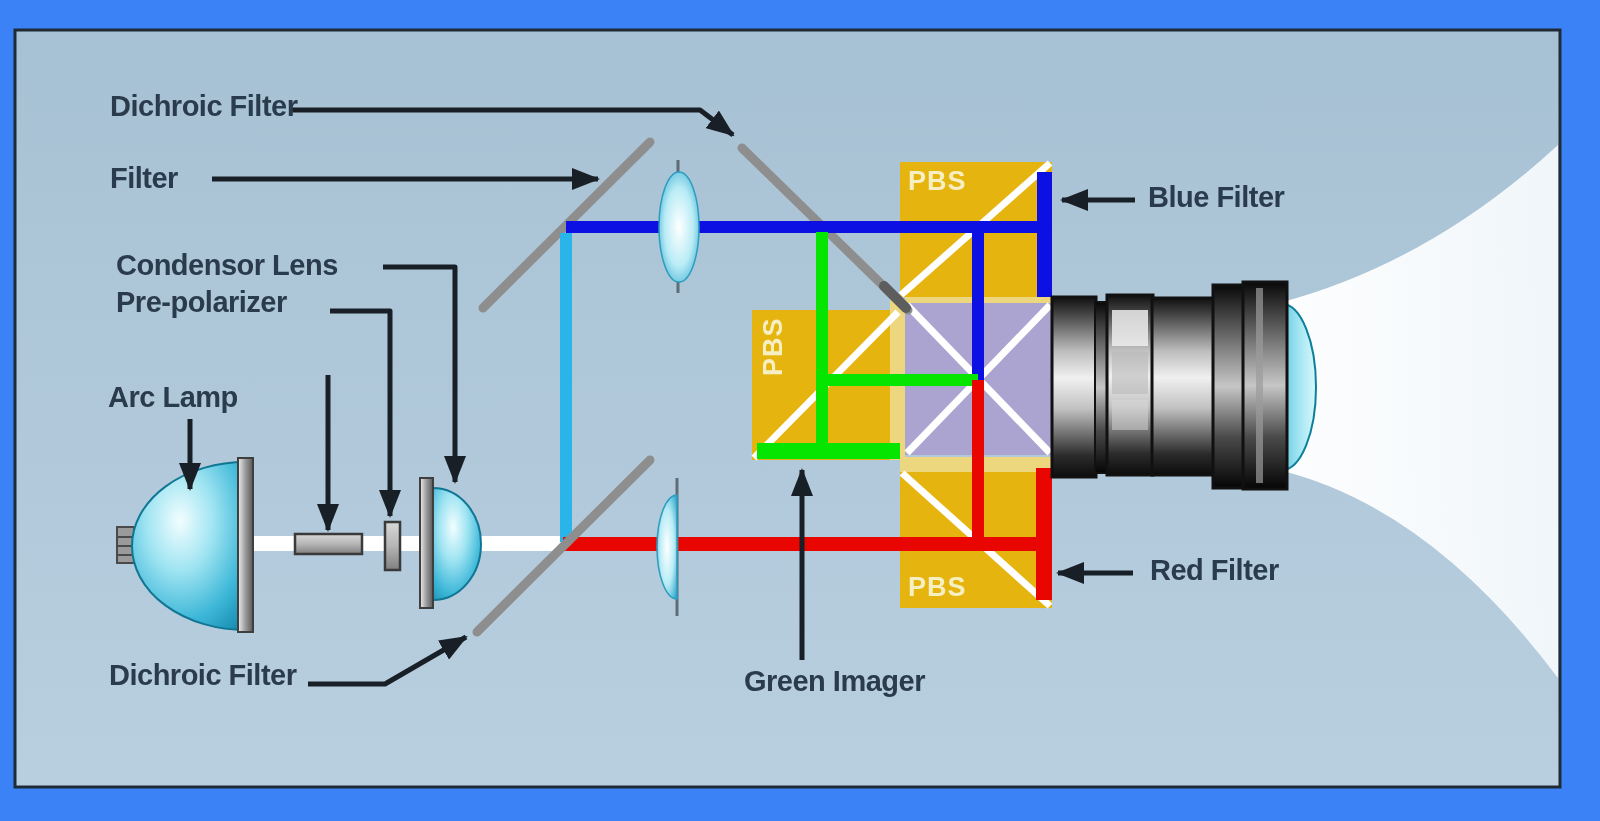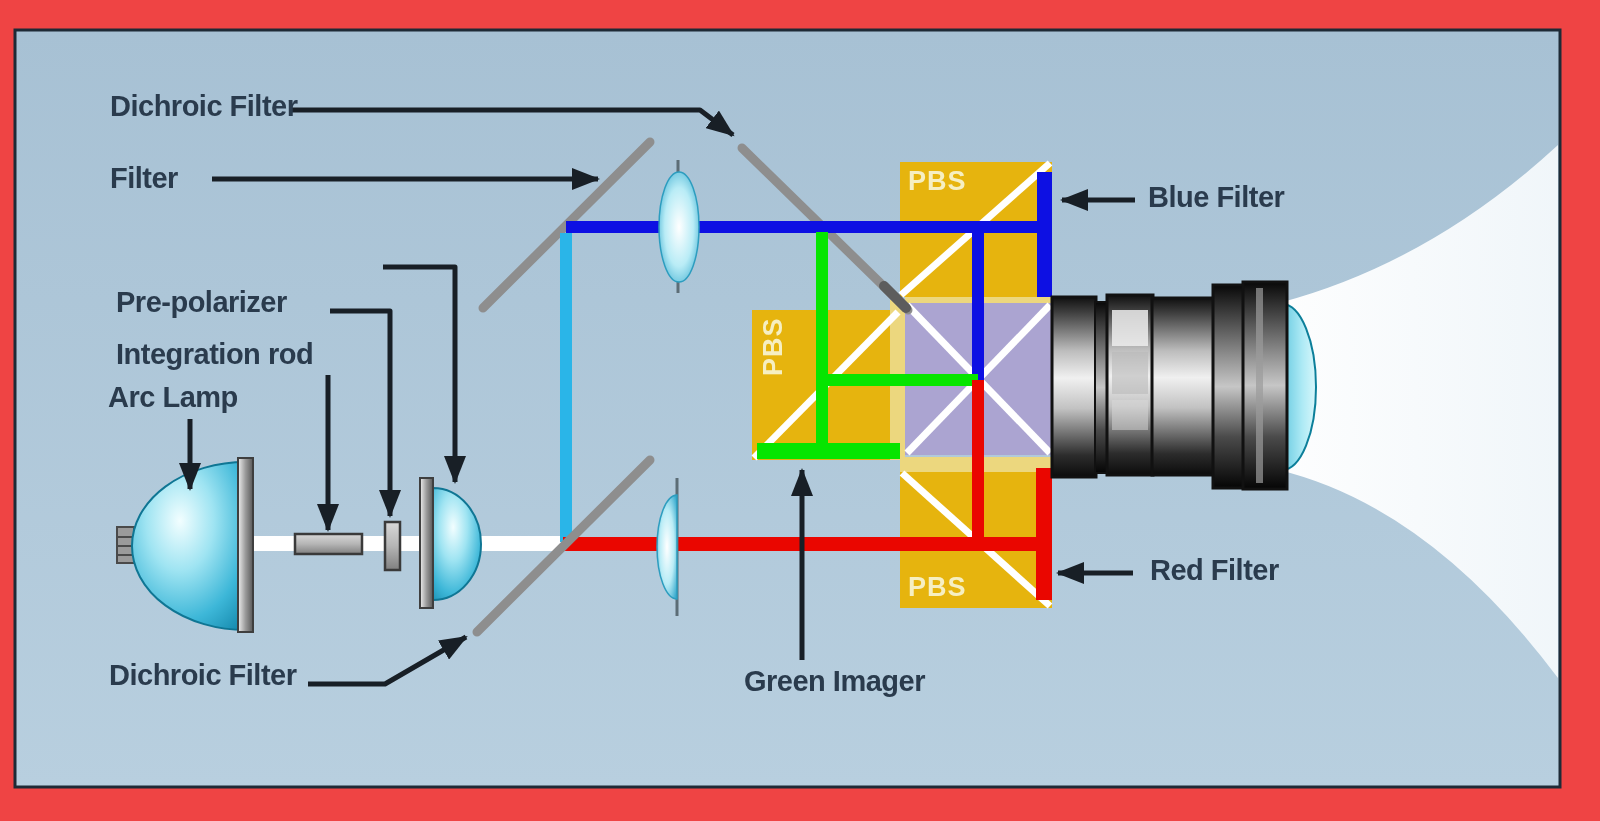--- a/index.html
+++ b/index.html
@@ -1,16 +1,16 @@
 <!DOCTYPE html>
 <html><head>
 <meta charset="utf-8">
 <style>
   html,body{margin:0;padding:0;background:#f3f5f7;}
-  #stage{position:relative;width:1600px;height:821px;background:#ef4444;overflow:hidden;
+  #stage{position:relative;width:1600px;height:821px;background:#3b82f6;overflow:hidden;
          font-family:"Liberation Sans","DejaVu Sans",sans-serif;}
   #stage svg{position:absolute;left:0;top:0;}
   .lbl{position:absolute;font-size:29px;font-weight:bold;color:#2a3b4d;white-space:nowrap;
        letter-spacing:-0.5px;line-height:1;}
   .pbs{position:absolute;font-size:27px;font-weight:bold;color:#f6efc2;white-space:nowrap;
        line-height:1;letter-spacing:1px;}
   .pbs-rot{transform:rotate(-90deg);transform-origin:0 0;}
 </style>
 </head>
 <body>
@@ -165,22 +165,22 @@
     <path d="M190,419 V489" marker-end="url(#ah)"></path>
     <path d="M308,684 H385 L466,637" marker-end="url(#ah)"></path>
     <path d="M802,660 V470" marker-end="url(#ah)"></path>
     <path d="M1135,200 H1062" marker-end="url(#ah)"></path>
     <path d="M1133,573 H1058" marker-end="url(#ah)"></path>
   </g>
 </svg>
 
   <div class="lbl" style="left:110px;top:92px">Dichroic Filter</div>
   <div class="lbl" style="left:110px;top:164px">Filter</div>
+  <div class="lbl" style="left:116px;top:251px">Condensor Lens</div>
   <div class="lbl" style="left:116px;top:288px">Pre-polarizer</div>
-  <div class="lbl" style="left:116px;top:340px">Integration rod</div>
   <div class="lbl" style="left:108px;top:383px">Arc Lamp</div>
   <div class="lbl" style="left:109px;top:661px">Dichroic Filter</div>
   <div class="lbl" style="left:744px;top:667px">Green Imager</div>
   <div class="lbl" style="left:1148px;top:183px">Blue Filter</div>
   <div class="lbl" style="left:1150px;top:556px">Red Filter</div>
   <div class="pbs" style="left:908px;top:168px">PBS</div>
   <div class="pbs" style="left:908px;top:574px">PBS</div>
   <div class="pbs pbs-rot" style="left:760px;top:376px">PBS</div>
 </div>
 

